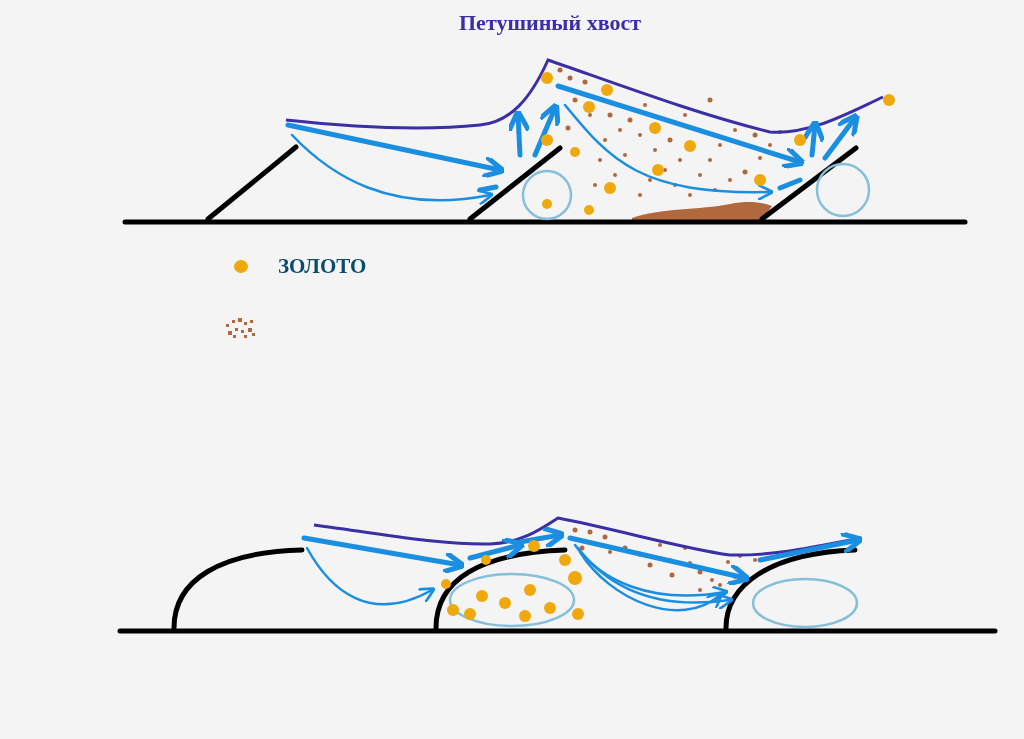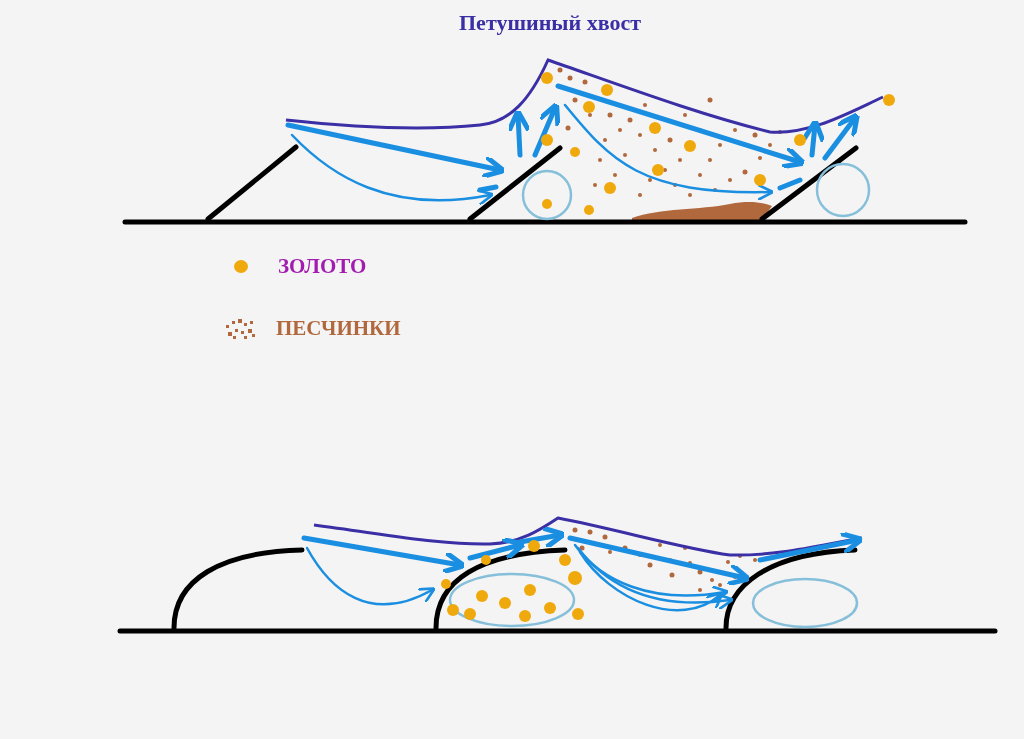--- a/index.html
+++ b/index.html
@@ -1,19 +1,19 @@
 <!DOCTYPE html>
 <html><head>
 <meta charset="utf-8">
 <style>
   html, body { margin: 0; padding: 0; }
   body { width: 1024px; height: 739px; background: #f4f4f4; position: relative; overflow: hidden; font-family: "Liberation Serif", serif; }
   .title { position: absolute; left: 0; width: 1100px; top: 10px; text-align: center; font-weight: bold; font-size: 22px; color: #3b2fa5; }
   .legend-item { position: absolute; display: flex; align-items: center; font-weight: bold; font-size: 21px; }
-  .legend-gold { left: 234px; top: 254px; color: #a21caf; }
+  .legend-gold { left: 234px; top: 254px; color: #0c4a6e; }
   .legend-sand { left: 224px; top: 316px; color: #b0683c; }
   .gold-dot { width: 14px; height: 13px; border-radius: 50%; background: #f0a90d; margin-right: 30px; }
   .sand-icon { width: 34px; height: 24px; margin-right: 18px; }
   svg.diagram { position: absolute; left: 0; top: 0; }
 </style>
 </head>
 <body>
 
 <div class="title">Петушиный хвост</div>
 
@@ -32,21 +32,20 @@
         <rect x="26" y="4" width="3" height="3"></rect>
         <rect x="4" y="15" width="4" height="4"></rect>
       <rect x="11" y="12" width="3" height="3"></rect>
         <rect x="17" y="14" width="3" height="3"></rect>
         <rect x="24" y="12" width="4" height="4"></rect>
       <rect x="28" y="17" width="3" height="3"></rect>
         <rect x="9" y="19" width="3" height="3"></rect>
         <rect x="20" y="19" width="3" height="3"></rect>
     </g>
   </svg>
-  <span>ПЕСЧИНКИ</span>
 </div>
 
 <svg class="diagram" width="1024" height="739" viewBox="0 0 1024 739">
   <defs>
     <marker id="ah" viewBox="0 0 10 10" refX="8" refY="5" markerWidth="4" markerHeight="4" orient="auto">
       <path d="M0,0 L10,5 L0,10" fill="none" stroke="#1a8ee0" stroke-width="2.5"></path>
     </marker>
     <marker id="ahs" viewBox="0 0 10 10" refX="8" refY="5" markerWidth="6" markerHeight="6" orient="auto">
       <path d="M0,0 L10,5 L0,10" fill="none" stroke="#1a8ee0" stroke-width="1.8"></path>
     </marker>

